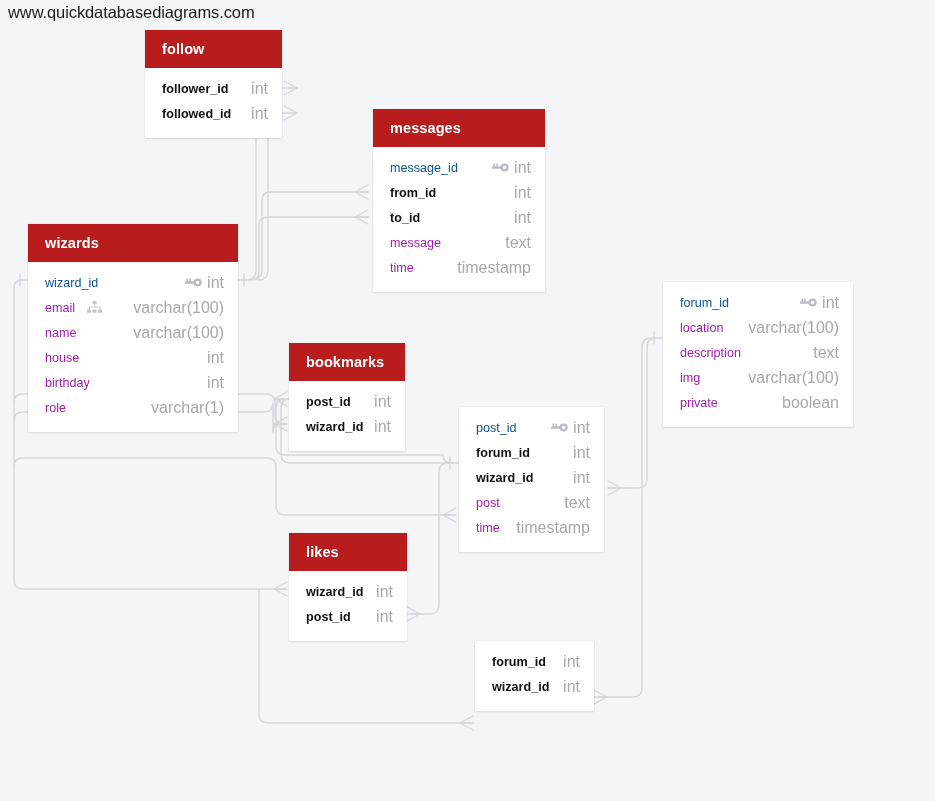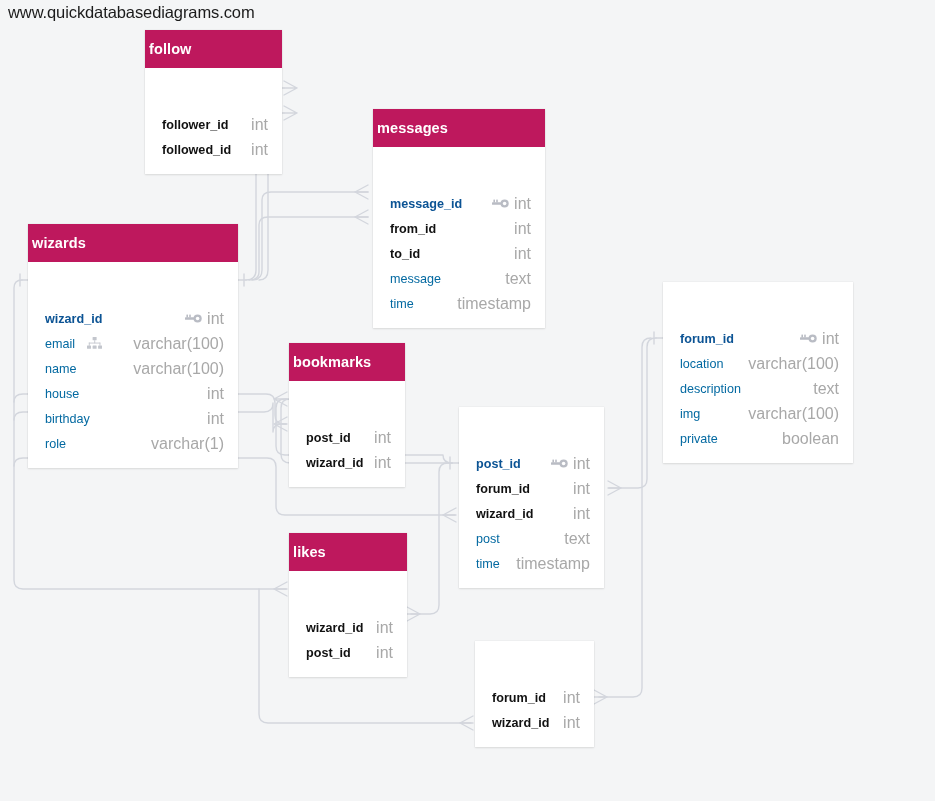--- a/index.html
+++ b/index.html
@@ -40,52 +40,51 @@
     z-index: 1;
     pointer-events: none;
   }
   .table-card {
     position: absolute;
     background: #ffffff;
     z-index: 10;
     box-shadow: 0 1px 2px rgba(0,0,0,0.10), 0 0 0 0.5px rgba(0,0,0,0.04);
   }
   .table-header {
-    background: #be185d;
+    background: #b91c1c;
     color: #ffffff;
     font-weight: bold;
     font-size: 14.5px;
     height: 38px;
     line-height: 38px;
-    padding-left: 4px;
+    padding-left: 17px;
     box-sizing: border-box;
     letter-spacing: 0.1px;
     overflow: hidden;
     white-space: nowrap;
   }
   .table-body {
-    padding: 0 0 12px 0;
-    margin-top: 44px;
+    padding: 8px 0 12px 0;
   }
   .field-row {
     display: flex;
     align-items: center;
     height: 25px;
     padding: 0 14px 0 17px;
     box-sizing: border-box;
     font-size: 12.6px;
     white-space: nowrap;
   }
   .field-name {
-    color: #0369a1;
+    color: #a21caf;
     flex: 0 0 auto;
   }
   .field-name.pk {
     color: #0b5394;
-    font-weight: bold;
+    font-weight: normal;
   }
   .field-name.fk {
     color: #111111;
     font-weight: bold;
   }
   .field-spacer {
     flex: 1 1 auto;
     min-width: 6px;
   }
   .field-icon {

